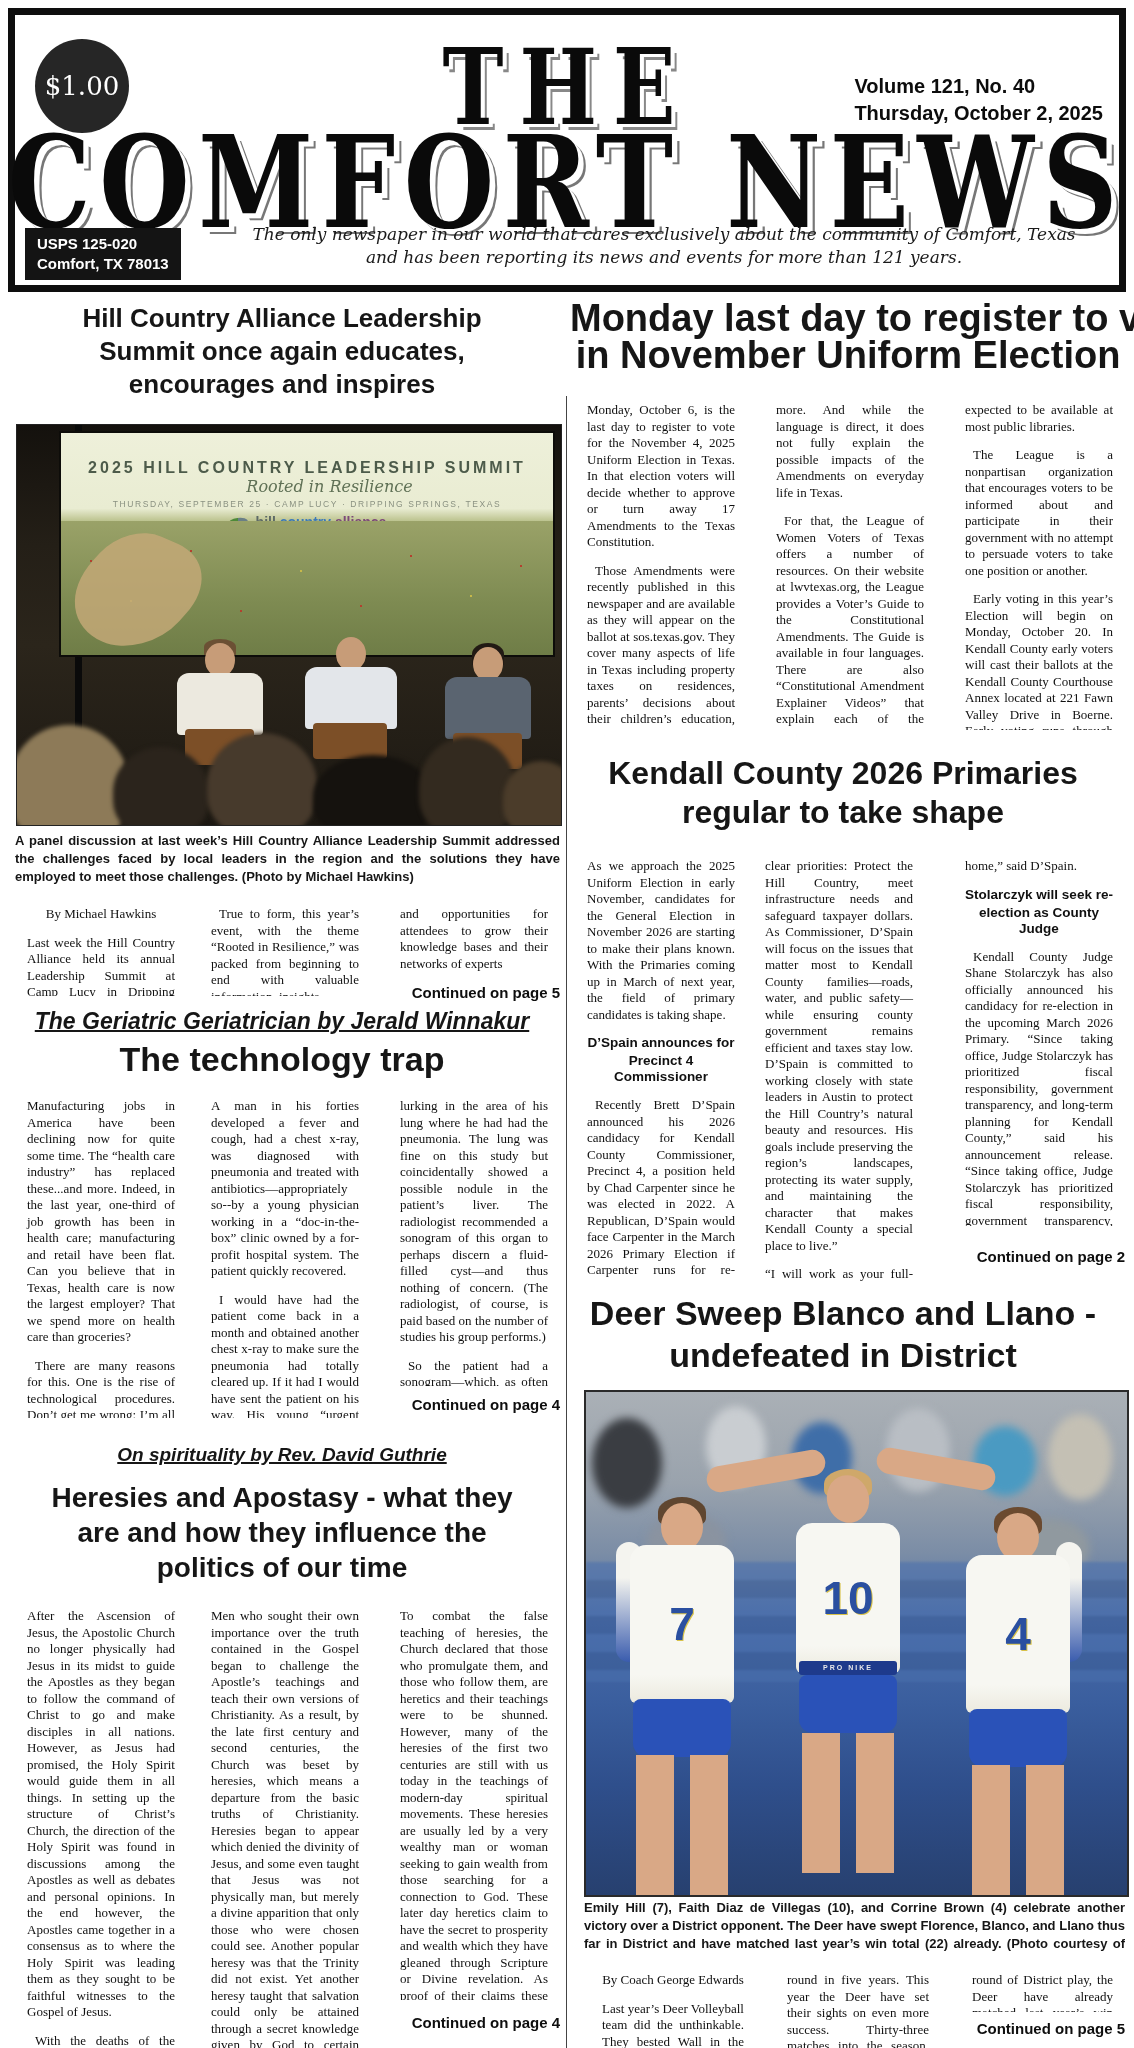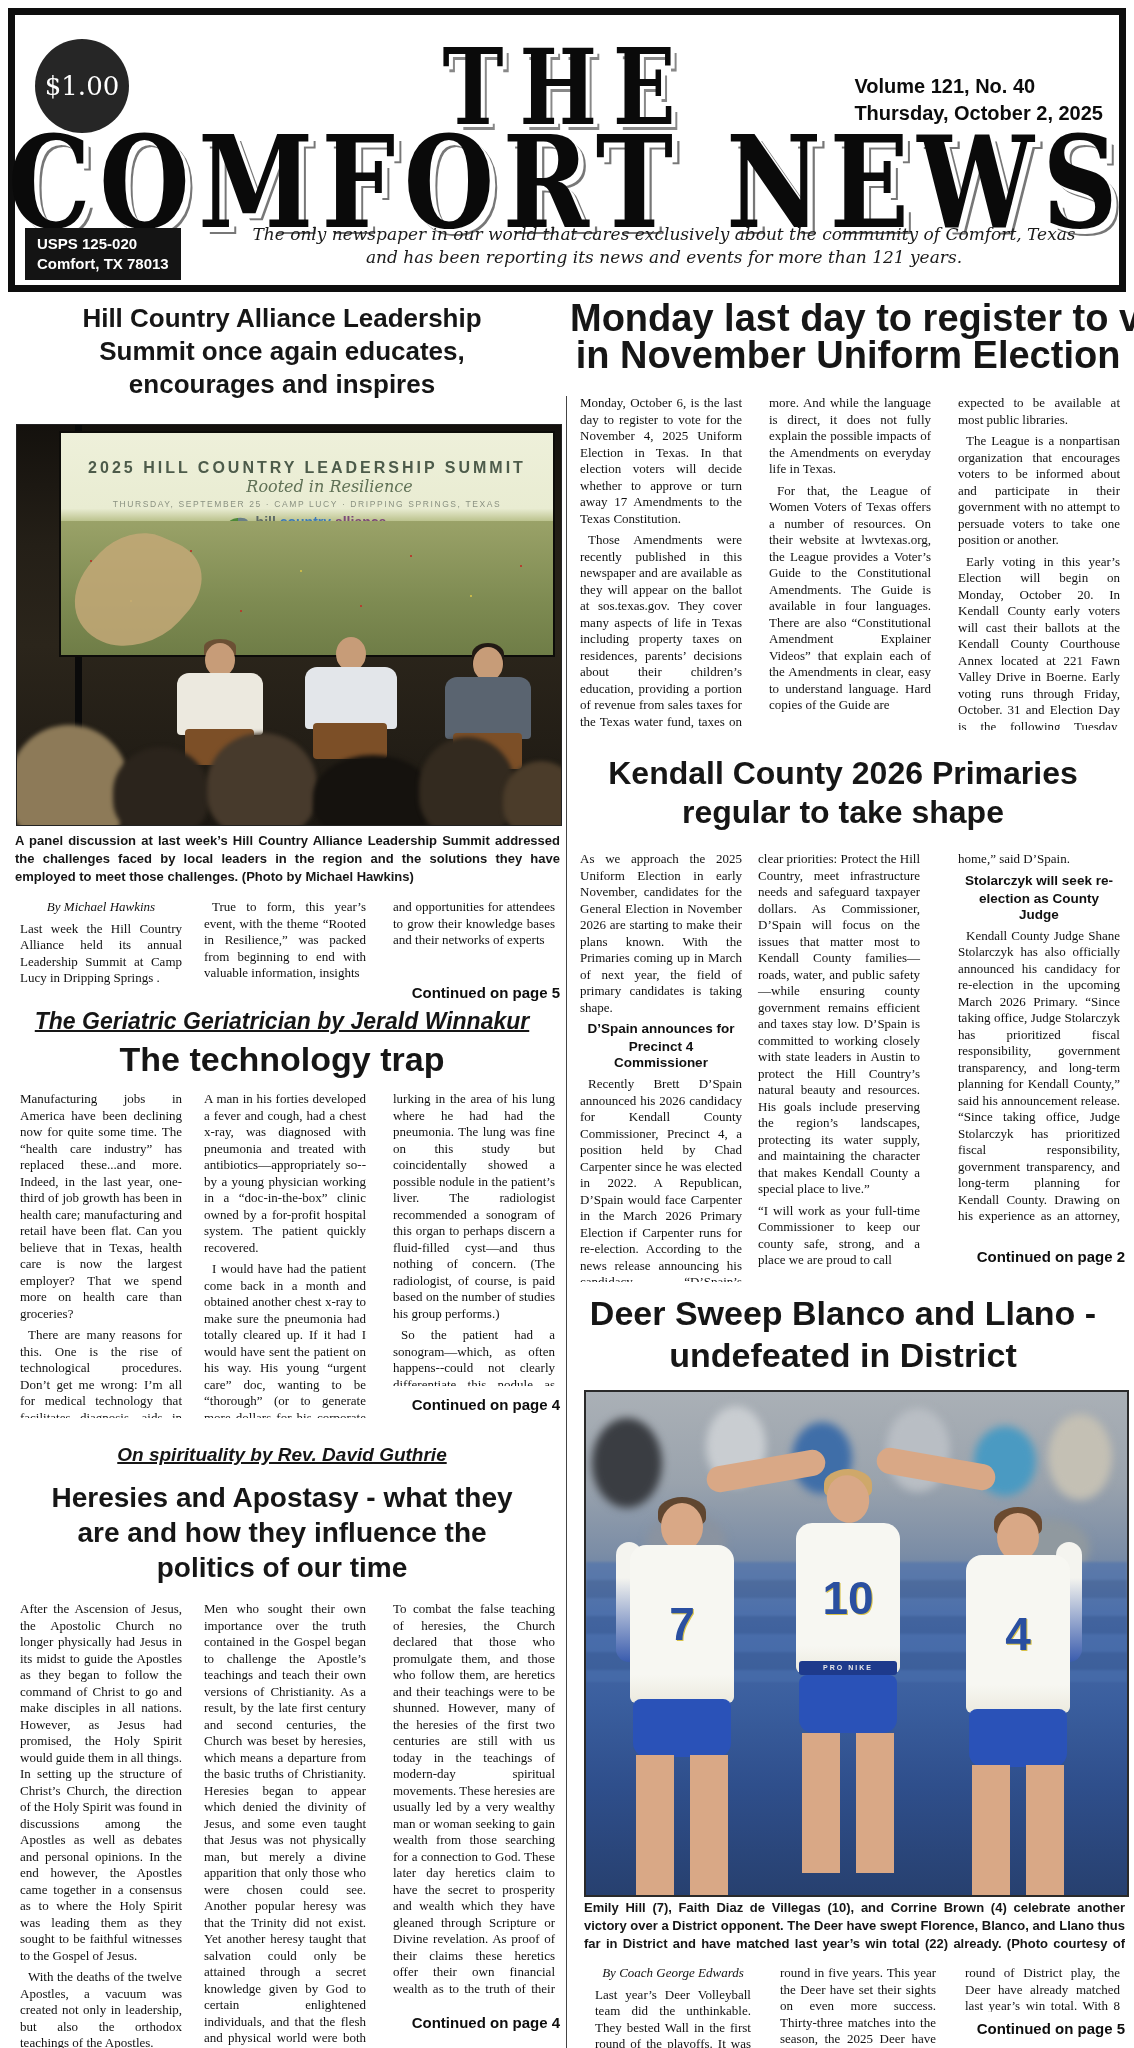--- a/index.html
+++ b/index.html
@@ -38,23 +38,23 @@
   #hl-tech{left:6px;top:1040px;width:552px;font-size:34px;line-height:38px;}
   #hl-heresy{left:6px;top:1480px;width:552px;font-size:28px;line-height:35px;}
   .kicker{font-family:"Liberation Sans",sans-serif;font-weight:bold;font-style:italic;
           color:#161616;text-align:center;text-decoration:underline;text-decoration-thickness:2px;}
   #kick-ger{left:6px;top:1008px;width:552px;font-size:23px;}
   #kick-spirit{left:6px;top:1444px;width:552px;font-size:19px;}
 
   
   .col{position:absolute;width:172px;font:13px/16.5px "Liberation Serif",serif;
        text-align:justify;color:#101010;overflow:hidden;}
-  .col p{margin:5px;text-indent:8px;}
+  .col p{margin:12px;text-indent:8px;}
   .col p.noind{text-indent:0;}
-  .byline{font-style:italic;text-align:center;text-indent:0 !important;}
+  .byline{text-align:center;text-indent:0 !important;}
   .subhead{font:bold 13.5px/16px "Liberation Sans",sans-serif;text-align:center;text-indent:0 !important;margin:2px 8px !important;}
   .cont{position:absolute;font:bold 15px "Liberation Sans",sans-serif;color:#0e0e0e;text-align:right;}
 
   
   .caption{position:absolute;font:bold 13px/18px "Liberation Sans",sans-serif;text-align:justify;color:#161616;overflow:hidden;}
 
   
   #hc-photo{left:16px;top:424px;width:544px;height:400px;border:1px solid #222;
             background:linear-gradient(180deg,#14110d 0%,#241f17 30%,#2b251b 55%,#1c1812 100%);overflow:hidden;}
   #hc-screen{position:absolute;left:44px;top:8px;width:492px;height:222px;

